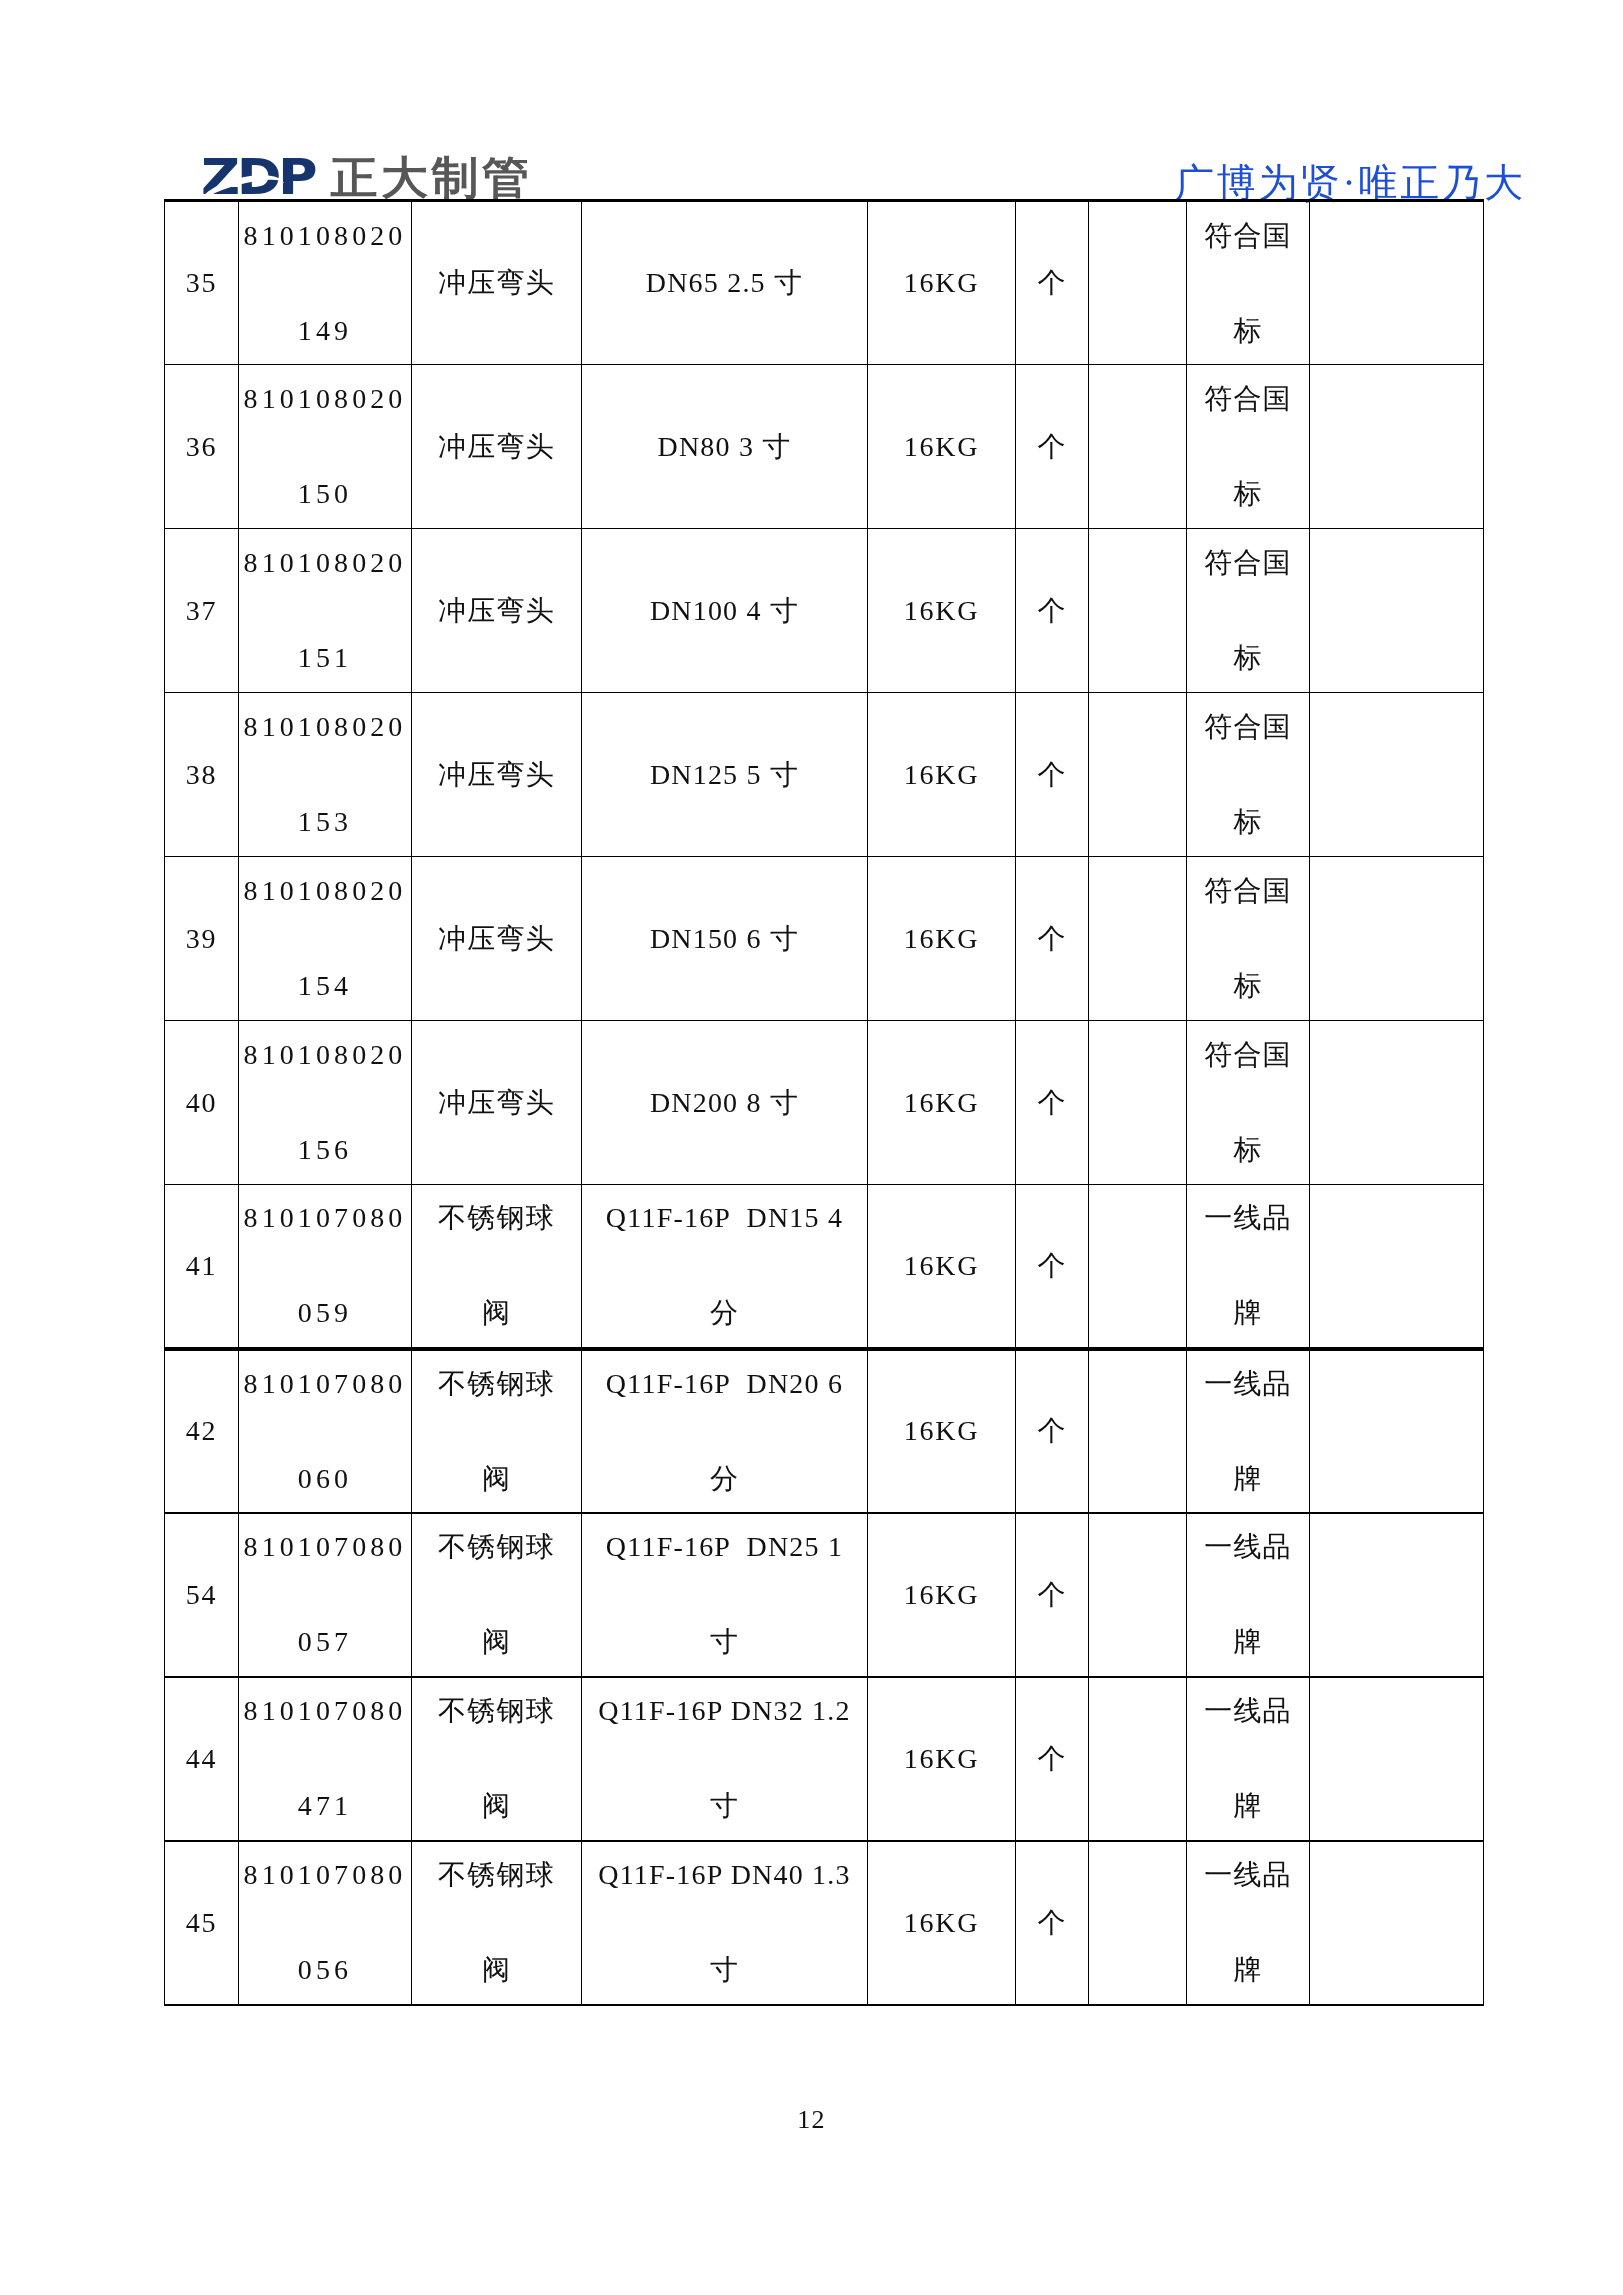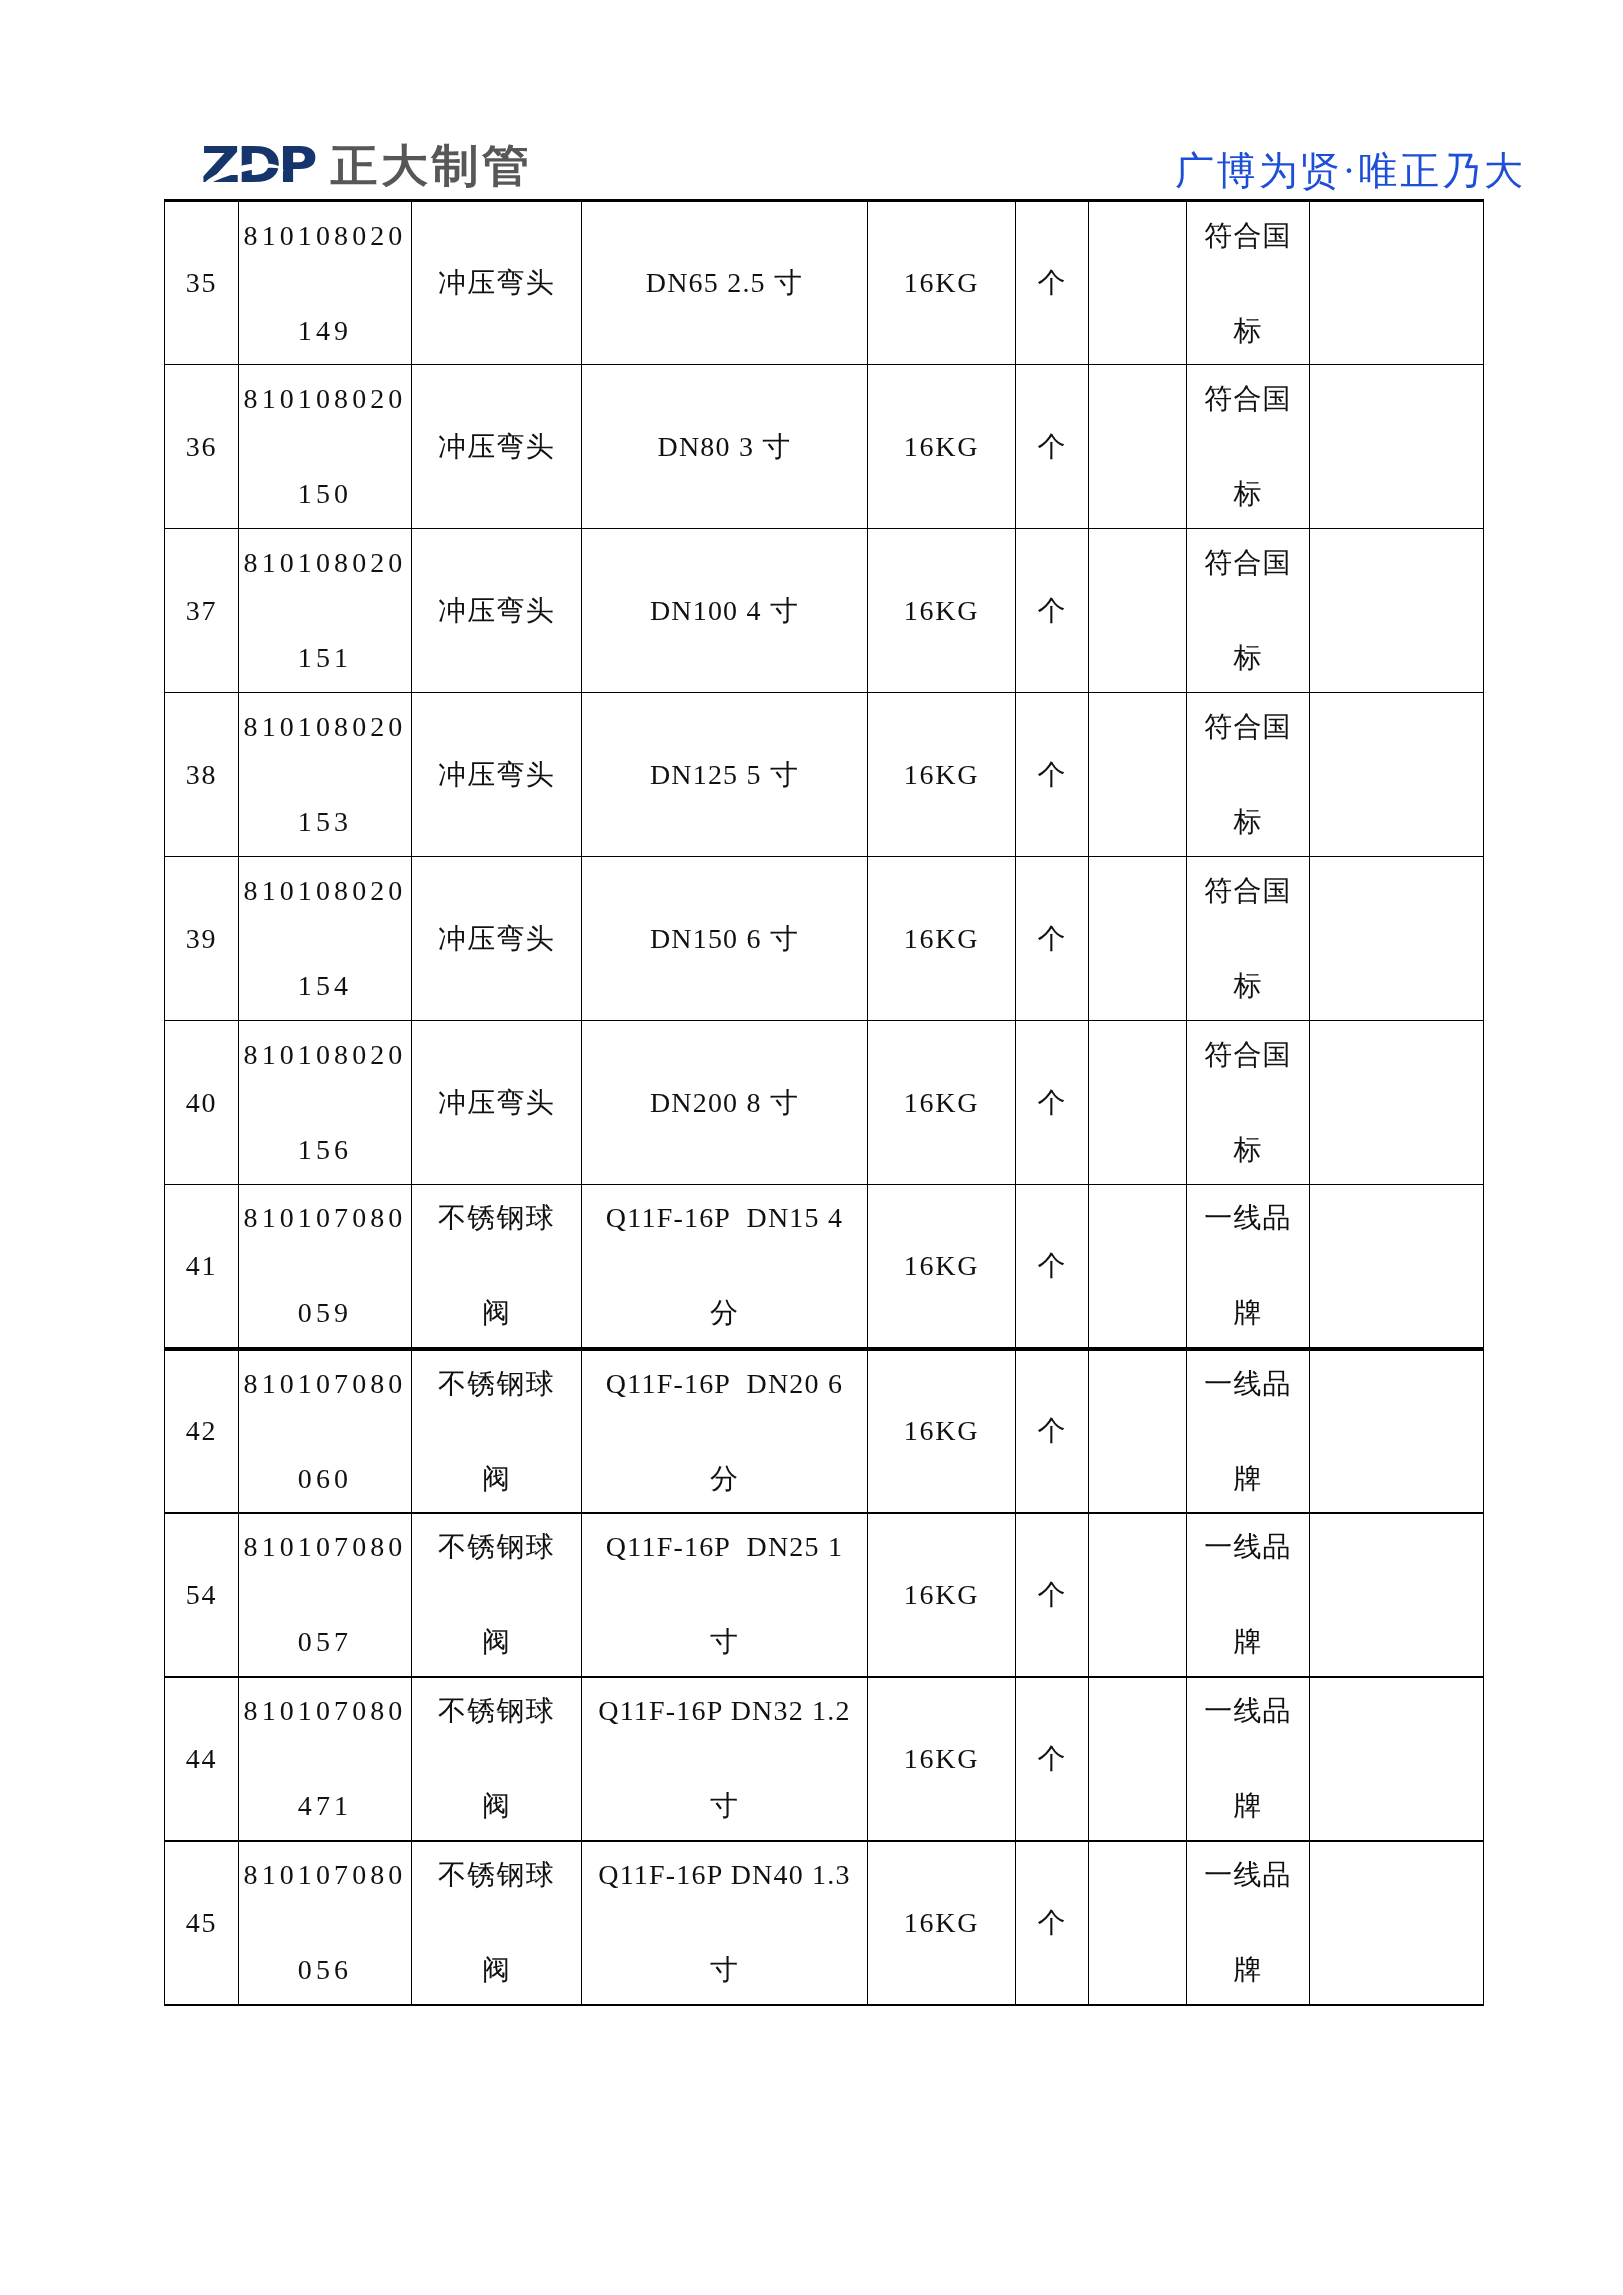--- a/index.html
+++ b/index.html
@@ -7,21 +7,21 @@
     position:relative;
     width:1623px;
     height:2295px;
     background:#ffffff;
     overflow:hidden;
     font-family:"Liberation Serif","DejaVu Serif",serif;
     color:#111111;
   }
 
   
-  .header{position:absolute;left:0;top:4px;width:1623px;height:199px;}
+  .header{position:absolute;left:0;top:16px;width:1623px;height:199px;}
   .logo{position:absolute;left:201px;top:136px;display:flex;align-items:center;}
   .logo-zdp{
     position:relative;
     font-family:"DejaVu Sans","Liberation Sans",sans-serif;
     font-weight:900;
     font-size:54px;
     line-height:50px;
     letter-spacing:-3.5px;
     color:#16356d;
     transform:scaleY(0.92);
@@ -641,15 +641,18 @@
               <div class="line" data-name="cell-line">牌</div>
             </div>
           </td>
           <td data-name="cell-remark">
             <div class="cellwrap one"></div>
           </td>
         </tr>
       </tbody>
   </table>
 
+  <div class="footer" data-name="page-footer">
+    <span class="page-number" data-name="page-number">12</span>
+  </div>
 
 </div>
 
 
 </body></html>

